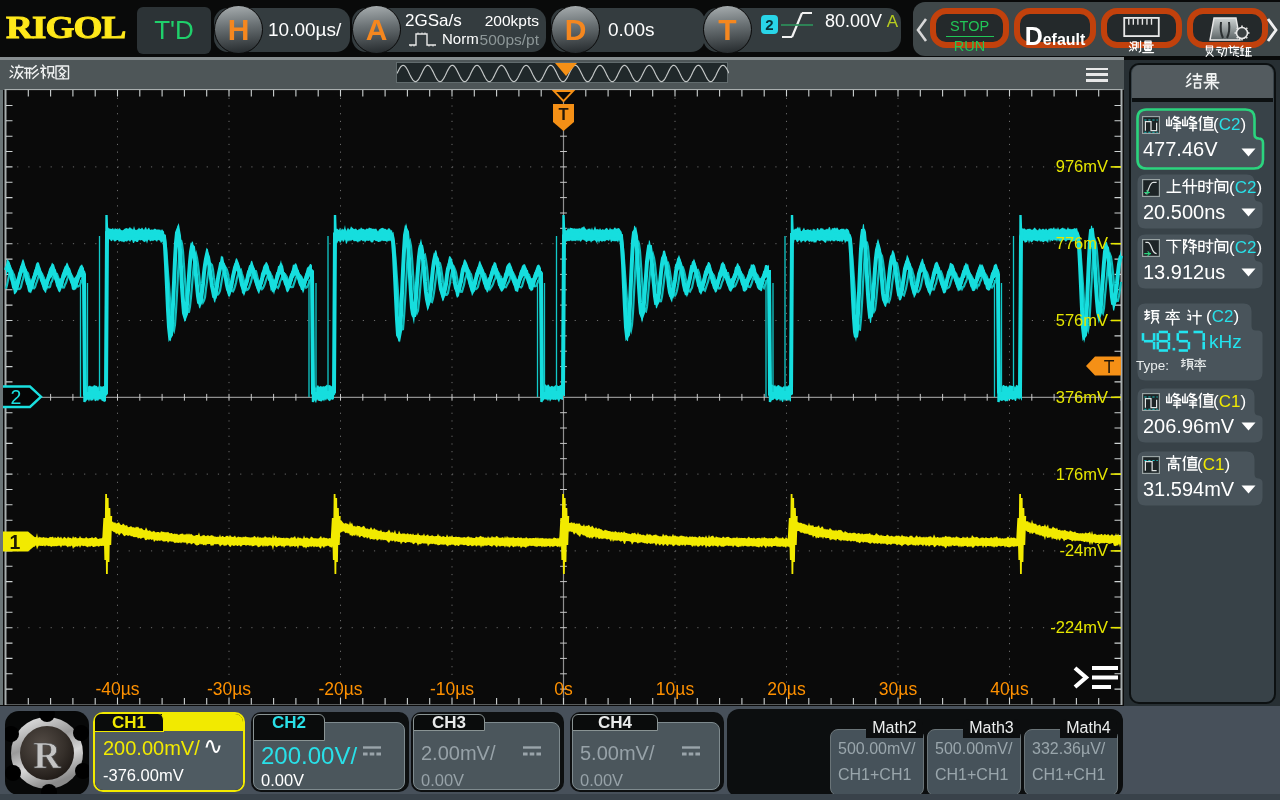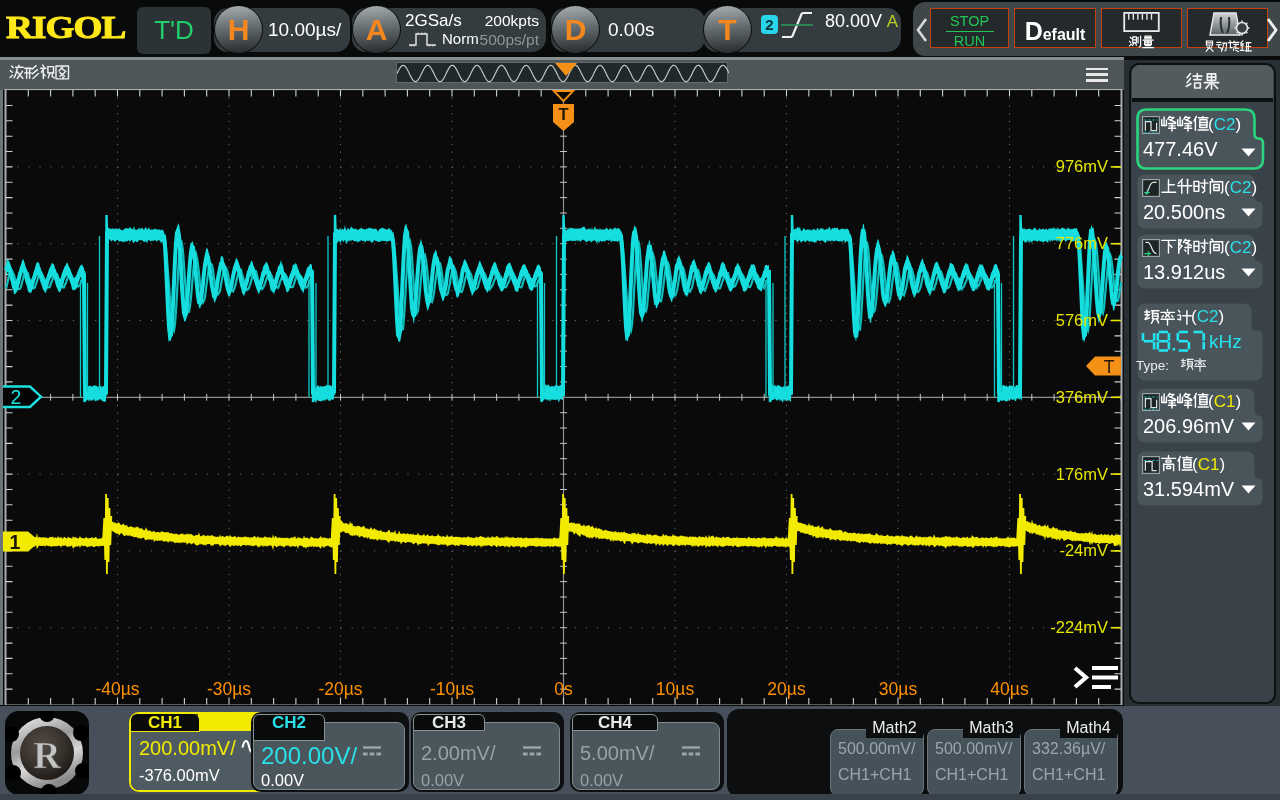--- a/index.html
+++ b/index.html
@@ -5,34 +5,34 @@
 body{font-family:"Liberation Sans",sans-serif;color:#fff;position:relative}
 svg.cj{display:inline-block;margin:0 -0.5px}
 #topbar{position:absolute;left:0;top:0;width:1280px;height:60px;background:#090a0a}
 #logo{position:absolute;left:6px;top:8px;font-family:"Liberation Serif",serif;font-weight:bold;font-size:40px;color:#ffe81a;letter-spacing:-1px;-webkit-text-stroke:1.2px #ffe81a;transform:scaleY(0.80) scaleX(0.93);transform-origin:left top}
 #tdbadge{position:absolute;left:137px;top:7px;width:74px;height:47px;background:#2c3336;border-radius:6px;color:#1fd06b;font-size:26px;text-align:center;line-height:46px}
 .tgroup{position:absolute;top:8px;height:44px;background:#343c3f;border-radius:14px}
 .cbtn{position:absolute;left:0;top:-3px;width:49px;height:49px;border-radius:50%;background:linear-gradient(175deg,#a9afb1 0%,#6b7275 42%,#22272a 100%);border:1px solid #0a0a0a;text-align:center}
 .cbtn span{font-size:30px;font-weight:bold;color:#f5871f;line-height:47px}
 .tgc{position:absolute;top:0;height:44px}
 #softbar{position:absolute;left:913px;top:2px;width:367px;height:54px;background:#3f4749;border-radius:12px 0 0 12px}
-.sbtn{position:absolute;top:6px;height:40px;background:#24292b;border:1px solid #c2410c;border-radius:0;text-align:center}
+.sbtn{position:absolute;top:6px;height:40px;background:#24292b;border:6px solid #c2410c;border-radius:16px;text-align:center}
 .arrowsvg{position:absolute;top:13px}
 #subbar{position:absolute;left:0;top:56.5px;width:1124px;height:33.5px;background:#4e5658;border-top:3.5px solid #878e90}
 #preview{position:absolute;left:396px;top:2.5px;width:332px;height:21px;background:#20282a;border:1px solid #626c6e}
 #hamb{position:absolute;left:1086px;top:8px}
 #hamb div{width:22px;height:2.6px;background:#e8e8e8;margin-bottom:3.4px}
 #wavearea{position:absolute;left:0;top:90px;width:1124px;height:616px;background:#0a0a0a}
 #lbezel{position:absolute;left:0;top:90px;width:2.5px;height:615px;background:#6b7577}
 #rpanel{position:absolute;left:1124px;top:60px;width:156px;height:646px;background:#272f33}
 #rpanel::before{content:"";position:absolute;left:5px;top:3px;right:4px;bottom:2px;background:#384248;border:2.5px solid #0c1011;border-radius:10px}
 #rptitle{position:absolute;left:8px;right:7px;top:5px;height:33px;background:#535b5f;border-radius:8px 8px 0 0;text-align:center;padding-top:7px}
 #rpdiv{position:absolute;left:8px;right:7px;top:38px;height:4px;background:#0c1011}
 .mcard{position:absolute;left:12px;width:131px;height:56px}
-.mrow1{position:absolute;left:6px;display:flex;align-items:center;font-size:17px}
+.mrow1{position:absolute;left:6px;display:flex;align-items:center;gap:5px;font-size:17px}
 .micon{width:18px;height:18px}
 .mtitle{white-space:nowrap}
 .mval{position:absolute;left:7px;font-size:20px}
 #botbar{position:absolute;left:0;top:706px;width:1280px;height:94px;background:#47505a}
 #botbar::after{content:"";position:absolute;left:0;bottom:0;width:100%;height:6px;background:#39424a}
 #emblem{position:absolute;left:5px;top:5px;width:84px;height:84px;background:#070808;border-radius:14px}
 .chcard{position:absolute;top:6px;height:80px;border-radius:10px;background:#0d0f10}
 .chtab{position:absolute;background:#0a0c0c;border-radius:6px 6px 0 0;font-size:17px;font-weight:bold;text-align:center;z-index:2}
 .chbody{position:absolute;left:2px;right:4px;bottom:2px;border-radius:0 0 8px 8px}
 .mathcard{position:absolute;top:5px;width:94px;height:77px}
@@ -605,21 +605,21 @@
           <circle cx="76" cy="22" r="8"></circle>
           <circle cx="78" cy="60" r="8"></circle>
 <circle cx="44" cy="81" r="8"></circle>
           <circle cx="8" cy="62" r="8"></circle>
           <circle cx="6" cy="23" r="8"></circle>
 </g>
 <circle cx="42" cy="42" r="27" fill="url(#cg)"></circle>
 <text x="42" y="57" text-anchor="middle" font-family="Liberation Serif, serif" font-size="38" font-weight="bold" fill="#c4c4c4" stroke="#4a4a4a" stroke-width="0.7">R</text>
 </svg>
     </div>
-<div class="chcard" style="left:93px;width:152px;border:2.5px solid #f2ea00;margin-left:36px;">
+<div class="chcard" style="left:93px;width:152px;border:2.5px solid #f2ea00;">
 <div style="position:absolute;left:67px;top:0;right:0;height:17px;background:#f2ea00;border-radius:0 8px 0 0"></div>
 <div class="chtab" style="border:1.5px solid #f2ea00;border-top:none;border-left:none;color:#f2ea00;left:0;top:0;width:69px;height:18px;line-height:17px">CH1</div>
 <div class="chbody" style="background:#4f5b62;top:17px;border:none;left:0;right:0;bottom:0">
 <div style="position:absolute;left:8px;top:6px;font-size:20px;color:#f2ea00">200.00mV/</div>
 <div style="position:absolute;left:108px;top:1px"><span style="font-size:24px;color:#ffffff">∿</span></div>
 <div style="position:absolute;left:8px;top:35px;font-size:16.5px;color:#ffffff">-376.00mV</div>
 </div>
     </div>
 <div class="chcard" style="left:251px;width:158px;">
 <div class="chbody" style="background:#4b565c;top:10px;border:1px solid #7e8a8e;border-radius:8px">

